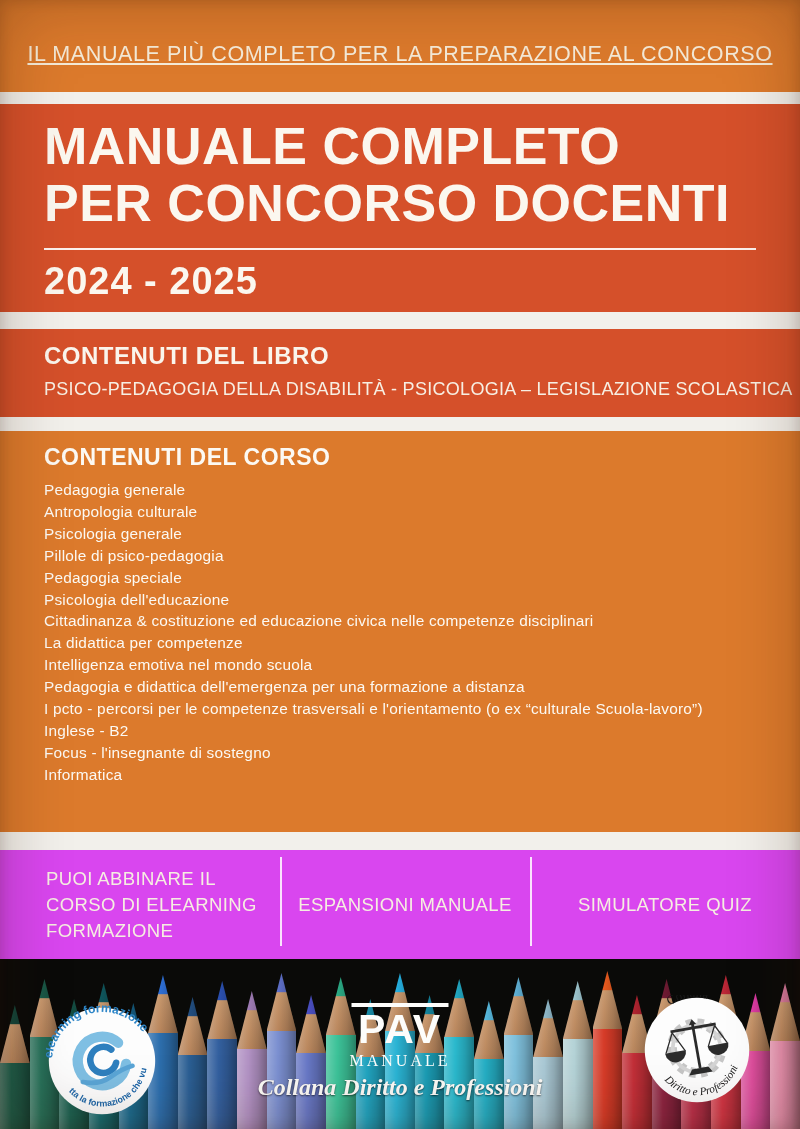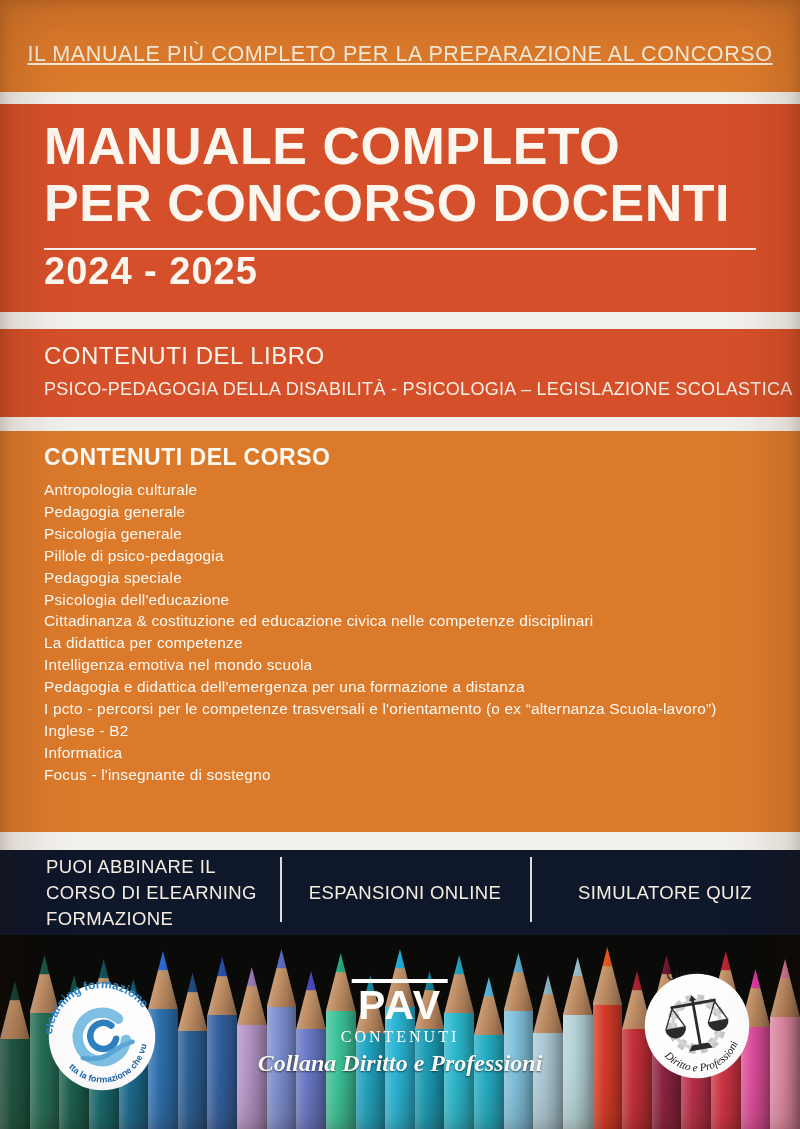--- a/index.html
+++ b/index.html
@@ -11,30 +11,30 @@
     box-shadow:inset 0 0 70px rgba(50,20,0,.28), inset 0 0 14px rgba(40,15,0,.18);}
   
   .band{position:relative;width:100%;box-sizing:border-box;}
   .band-tagline{height:92px;background:#DC7A2C;display:flex;align-items:center;justify-content:center;}
   .tagline{color:#F5EBD8;font-size:21.5px;letter-spacing:.6px;padding-top:16px;white-space:nowrap;text-decoration:underline;}
   .stripe{background:#F2F0EB;}
   .s1{height:12px;} .s2{height:17px;} .s3{height:14px;} .s4{height:18px;}
   .band-title{height:208px;background:#D5502A;padding:14px 44px 0;color:#FBF7EF;}
   .book-title{font-size:52px;font-weight:bold;line-height:57px;letter-spacing:.5px;white-space:nowrap;}
   .title-rule{border:none;border-top:2px solid rgba(255,255,255,.92);margin:16px 0 0 0;}
-  .title-row{display:flex;justify-content:space-between;align-items:flex-end;}
+  .title-row{display:flex;justify-content:space-between;align-items:flex-end;margin-top:10px;}
   .years{font-size:38px;font-weight:bold;letter-spacing:1px;}
   .tome{font-size:32px;font-weight:bold;letter-spacing:1px;padding-bottom:3px;}
   .band-libro{height:88px;background:#D5502A;padding:13px 44px 0;color:#FAF5EC;}
-  .libro-h{font-size:24px;font-weight:normal;letter-spacing:.5px;}
+  .libro-h{font-size:24px;font-weight:bold;letter-spacing:.5px;}
   .libro-sub{font-size:18px;letter-spacing:.3px;margin-top:9px;white-space:nowrap;color:#F7EFE3;}
   .band-corso{height:401px;background:#DC7A2C;padding:13px 44px 0;color:#FCF9F3;}
   .corso-h{font-size:23px;font-weight:bold;letter-spacing:.5px;}
   .corso-list{list-style:none;margin:8px 0 0 0;padding:0;font-size:15.4px;line-height:21.9px;letter-spacing:.2px;}
-  .band-features{height:85px;background:#0f172a;display:flex;color:#F6EEE1;}
+  .band-features{height:109px;background:#d946ef;display:flex;color:#F6EEE1;}
   .feat{display:flex;align-items:center;font-size:18.5px;letter-spacing:.4px;line-height:26px;}
   .feat-1{width:280px;padding-left:46px;box-sizing:border-box;white-space:pre-line;}
   .feat-2{width:250px;justify-content:center;text-align:center;}
   .feat-3{flex:1;justify-content:center;text-align:center;}
   .vdiv{position:absolute;top:7px;bottom:13px;width:2px;background:rgba(255,255,255,.85);}
   .vdiv-1{left:280px;} .vdiv-2{left:530px;}
   
   .band-photo{height:194px;background:#0A0A08;}
   .pencil-row{position:absolute;inset:0;display:flex;align-items:stretch;}
   .pencil{flex:1 1 0;display:flex;flex-direction:column;}
@@ -75,43 +75,43 @@
 
   <div class="band band-libro">
     <div class="libro-h">CONTENUTI DEL LIBRO</div>
     <div class="libro-sub">PSICO-PEDAGOGIA DELLA DISABILITÀ - PSICOLOGIA – LEGISLAZIONE SCOLASTICA</div>
   </div>
   <div class="band stripe s3"></div>
 
   <div class="band band-corso">
     <div class="corso-h">CONTENUTI DEL CORSO</div>
     <ul class="corso-list">
+        <li>Pedagogia generale</li>
         <li>Antropologia culturale</li>
-        <li>Pedagogia generale</li>
         <li>Psicologia generale</li>
         <li>Pillole di psico-pedagogia</li>
         <li>Pedagogia speciale</li>
         <li>Psicologia dell'educazione</li>
         <li>Cittadinanza  &amp; costituzione ed educazione civica nelle competenze disciplinari</li>
         <li>La didattica per competenze</li>
         <li>Intelligenza emotiva nel mondo scuola</li>
         <li>Pedagogia e didattica dell'emergenza per una formazione a distanza</li>
-        <li>I pcto - percorsi per le competenze trasversali e l'orientamento (o ex “alternanza Scuola-lavoro”)</li>
+        <li>I pcto - percorsi per le competenze trasversali e l'orientamento (o ex “culturale Scuola-lavoro”)</li>
         <li>Inglese - B2</li>
+        <li>Focus - l'insegnante di sostegno</li>
         <li>Informatica</li>
-        <li>Focus - l'insegnante di sostegno</li>
       </ul>
   </div>
   <div class="band stripe s4"></div>
 
   <div class="band band-features">
     <div class="feat feat-1">PUOI ABBINARE IL
 CORSO DI ELEARNING
 FORMAZIONE</div>
-    <div class="feat feat-2">ESPANSIONI ONLINE</div>
+    <div class="feat feat-2">ESPANSIONI MANUALE</div>
     <div class="feat feat-3">SIMULATORE QUIZ</div>
     <div class="vdiv vdiv-1"></div>
     <div class="vdiv vdiv-2"></div>
   </div>
 
   <div class="band band-photo">
     <div class="pencil-row">
         <div class="pencil" style="padding-top: 46px;">
           <div class="ptip" style="background: linear-gradient(rgb(20, 71, 59) 0%, rgb(20, 71, 59) 32%, rgb(201, 153, 110) 34%, rgb(184, 133, 92) 100%);">
             <div class="shade"></div>
@@ -346,21 +346,21 @@
         <g>
           <path d="M 82 46 A 26 26 0 1 0 84 70" stroke="#7FBFE3" stroke-width="11" fill="none" stroke-linecap="round"></path>
           <path d="M 73 51 A 14 14 0 1 0 74 66" stroke="#2E7FBE" stroke-width="7" fill="none" stroke-linecap="round"></path>
           <path d="M 34 76 Q 50 84 64 79 T 90 74" stroke="#5AA5D6" stroke-width="5" fill="none" stroke-linecap="round"></path>
         </g>
       </g>
     </svg>
 
     <div class="logo pav">
       <div class="pav-mark">PAV</div>
-      <div class="pav-sub">CONTENUTI</div>
+      <div class="pav-sub">MANUALE</div>
     </div>
 
     <div class="logo collection">Collana Diritto e Professioni</div>
 
     <svg class="logo seal-logo" viewBox="0 0 120 120">
       <circle cx="60" cy="60" r="57" fill="#FDFDFD"></circle>
       <g transform="rotate(-10 60 60)">
         <defs>
           <path id="seal-top" d="M 14 64 A 48 48 0 1 1 106 64" fill="none"></path>
           <path id="seal-bot" d="M 14 72 A 47 47 0 0 0 106 72" fill="none"></path>

